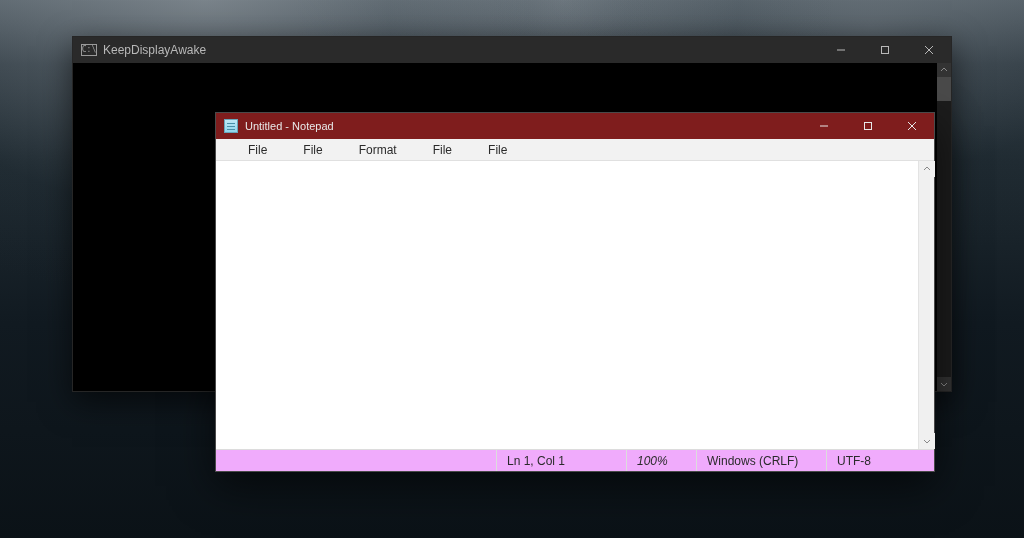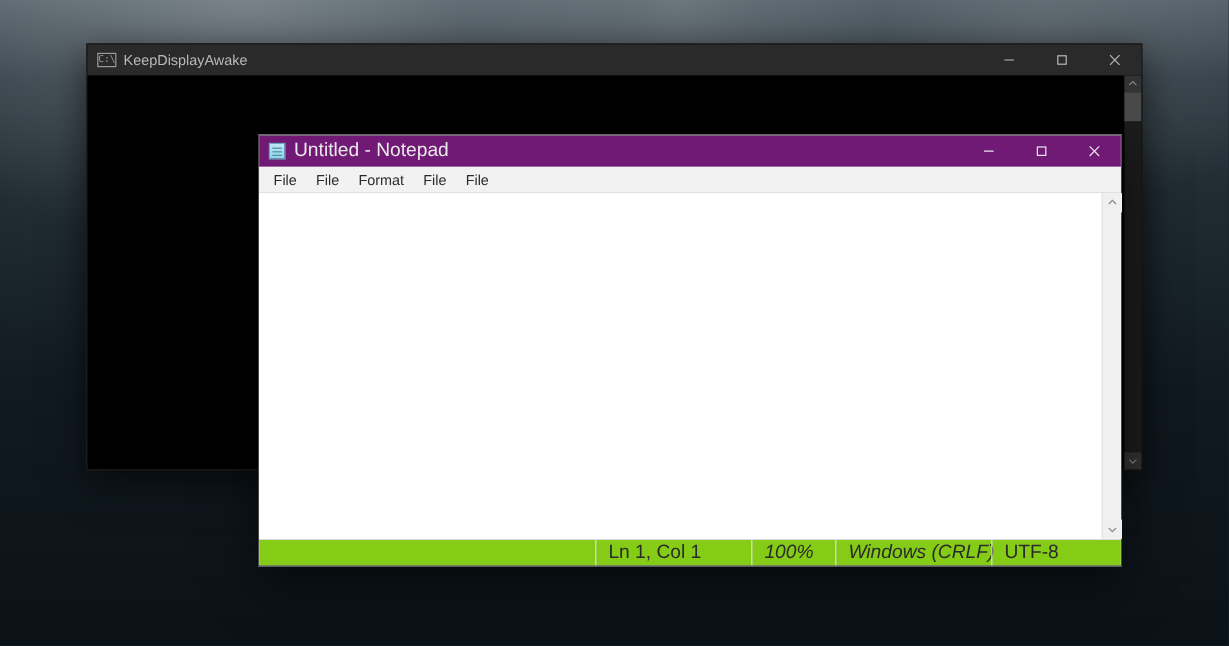--- a/index.html
+++ b/index.html
@@ -87,25 +87,25 @@
       width: 720px;
       height: 360px;
       background: #fff;
       box-shadow: 0 14px 40px rgba(0,0,0,0.6);
       border: 1px solid #4a4a4a;
       display: flex;
       flex-direction: column;
     }
     .np-titlebar {
       height: 26px;
-      background: #701a75;
+      background: #7f1d1d;
       display: flex;
       align-items: center;
       color: #e8e8e8;
-      font-size: 16px;
+      font-size: 11px;
     }
     .np-icon {
       width: 14px; height: 14px;
       margin: 0 7px 0 8px;
       background: linear-gradient(180deg, #bfe7f5 0%, #8fd5ec 100%);
       border: 1px solid #6aa7bb;
       position: relative;
     }
     .np-icon::after {
       content: "";
@@ -124,21 +124,21 @@
     .np-menu {
       height: 22px;
       background: #f2f2f2;
       border-bottom: 1px solid #e0e0e0;
       display: flex;
       align-items: center;
       font-size: 12px;
       color: #2b2b2b;
       padding-left: 4px;
     }
-    .np-menu-item { padding: 2px 8px; }
+    .np-menu-item { padding: 2px 8px; margin-left: 20px; }
 
     .np-editor-wrap { position: relative; flex: 1; background: #fff; }
     .np-editor {
       position: absolute; inset: 0;
       padding: 2px 4px;
       font-family: Consolas, monospace;
       font-size: 13px;
       color: #000;
       outline: none;
       border: none;
@@ -152,37 +152,37 @@
     }
     .np-editor-scroll-btn {
       width: 16px; height: 16px;
       display: flex; align-items: center; justify-content: center;
       color: #888; font-size: 9px; background: #f0f0f0;
     }
     .np-editor-scroll-down { position: absolute; bottom: 0; }
 
     .np-status {
       height: 22px;
-      background: #84cc16;
+      background: #f0abfc;
       border-top: 1px solid #dcdcdc;
       display: flex;
       align-items: stretch;
-      font-size: 16px;
+      font-size: 12px;
       color: #2b2b2b;
     }
     .np-status .cell {
       display: flex; align-items: center;
       padding: 0 10px;
       border-left: 1px solid #dcdcdc;
       white-space: nowrap;
     }
     .np-status .grow { flex: 1; border-left: none; }
     .np-status .cell.pos { width: 130px; }
     .np-status .cell.zoom { width: 70px; font-style: italic; }
-    .np-status .cell.eol { width: 130px; font-style: italic; }
+    .np-status .cell.eol { width: 130px; }
     .np-status .cell.enc { width: 108px; }
 
     svg { display: block; }
   </style>
 </head>
 <body>
 
 <div class="desktop">
 
   <div class="bgwin">

